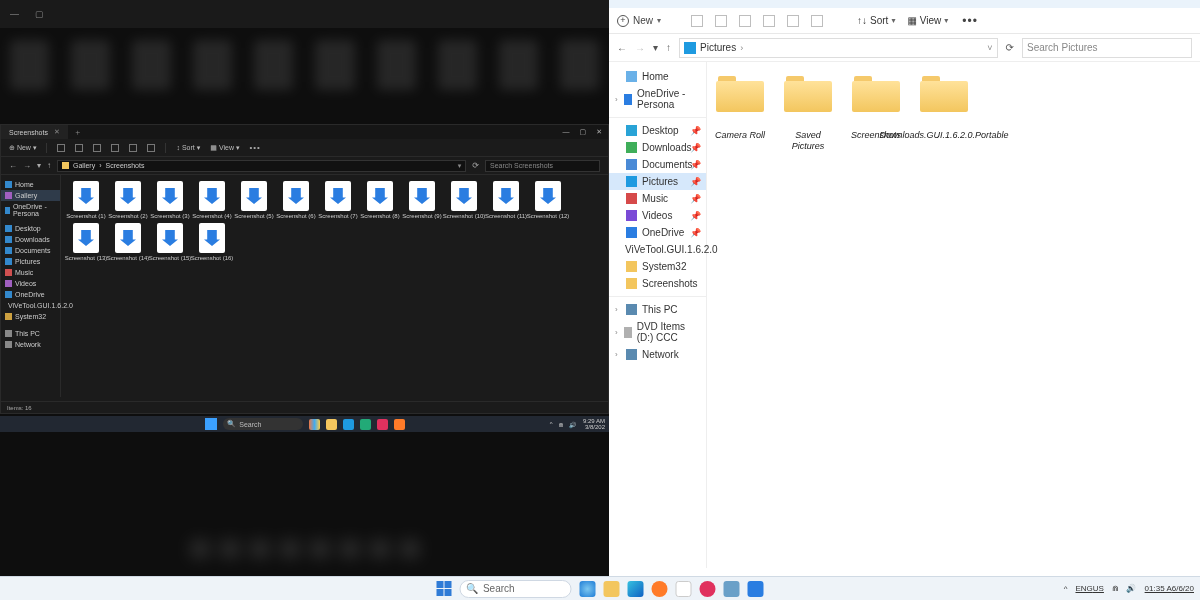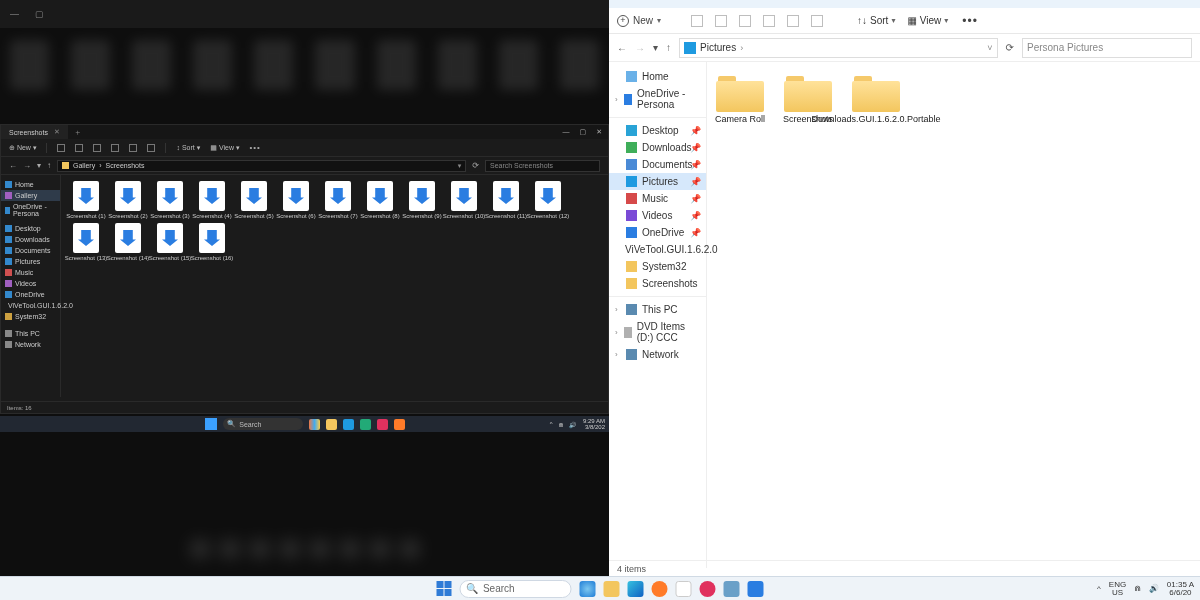--- a/index.html
+++ b/index.html
@@ -88,33 +88,33 @@
   .rp-side .row .pin { position:absolute; right:4px; color:#8aa; font-size:9px; }
   .rp-side .row .exp { font-size:8px; color:#888; width:6px; }
   .rp-side .sq { width:11px;height:11px; }
   .rp-side hr { border:none; border-top:1px solid #eee; margin:4px 0; }
 
   .rp-files { flex:1; padding:14px 6px; display:flex; gap:14px; align-items:flex-start; }
   .rp-item { display:flex; flex-direction:column; align-items:center; width:54px; }
   .rp-folder { width:48px;height:36px; position:relative; }
   .rp-folder::before { content:""; position:absolute; left:2px; top:0; width:18px;height:6px;background:#f5c96b;border-radius:2px 2px 0 0; }
   .rp-folder::after { content:""; position:absolute; left:0; top:5px; width:48px;height:31px; background:linear-gradient(#ffe29a,#f3c65e); border-radius:2px; }
-  .rp-label { font-size:9px; color:#222; text-align:center; margin-top:2px; line-height:1.2; }
+  .rp-label { font-size:9px; color:#222; text-align:center; margin-top:18px; line-height:1.2;font-style:italic; }
 
   .rp-status { position:absolute; left:0; bottom:0; height:16px; width:100%; border-top:1px solid #eee; font-size:9px; color:#555; display:flex; align-items:center; padding:0 8px; }
 
   
   .light-taskbar { position:absolute; left:0; bottom:0; width:1200px; height:24px; background:#eef3f8; border-top:1px solid #d0dae4; display:flex; align-items:center; }
   .lt-center { position:absolute; left:50%; transform:translateX(-50%); display:flex; align-items:center; gap:8px; }
   .lt-start { width:15px;height:15px; display:grid; grid-template-columns:1fr 1fr; grid-template-rows:1fr 1fr; gap:1px; }
   .lt-start div { background:#2f7bd6; }
   .lt-search { width:112px;height:18px;background:#fff;border:1px solid #cfd8e3;border-radius:9px; font-size:10px;color:#666; display:flex;align-items:center; padding:0 6px; gap:4px; }
   .lt-ico { width:16px;height:16px; border-radius:3px; }
   .lt-right { margin-left:auto; display:flex; align-items:center; gap:8px; padding-right:6px; font-size:8px; color:#333; }
-  .lt-right .col { display:flex; flex-direction:column; align-items:center; line-height:1; }
+  .lt-right .col { display:flex; flex-direction:row; line-height:1;text-decoration:underline; }
 </style>
 </head>
 <body>
 
 <div class="left-panel">
   <div class="left-top-bar">
     <span>—</span>
     <span>▢</span>
   </div>
   <div class="blur-row">
@@ -368,21 +368,21 @@
     <span class="nav">▾</span>
     <span class="nav">↑</span>
     <div class="pathbox">
       <span class="pic-ico"></span>
       <span>Pictures</span>
       <span class="chev">›</span>
       <span style="margin-left:auto" class="chev">˅</span>
     </div>
     <span class="refresh">⟳</span>
     <div class="search">
-        <span>Persona Pictures</span>
+        <span>Search Pictures</span>
       </div>
   </div>
 
   <div class="rp-body">
     <div class="rp-side">
       <div class="row">
           <span class="exp"></span>
           <span class="sq" style="background:#6ab1e8"></span>
           <span>Home</span>
         </div>
@@ -466,31 +466,32 @@
           <span>Network</span>
         </div>
     </div>
     <div class="rp-files" id="light-files">
         <div class="rp-item">
           <div class="rp-folder"></div>
           <div class="rp-label">Camera Roll</div>
         </div>
         <div class="rp-item">
           <div class="rp-folder"></div>
+          <div class="rp-label">Saved Pictures</div>
+        </div>
+        <div class="rp-item">
+          <div class="rp-folder"></div>
           <div class="rp-label">Screenshots</div>
         </div>
         <div class="rp-item">
           <div class="rp-folder"></div>
           <div class="rp-label">Downloads.GUI.1.6.2.0.Portable</div>
         </div>
       </div>
   </div>
-  <div class="rp-status">
-      <span>4 items</span>
-    </div>
 </div>
 
 <div class="light-taskbar">
   <div class="lt-center">
     <div class="lt-start">
         <div></div>
         <div></div>
         <div></div>
         <div></div>
       </div>

